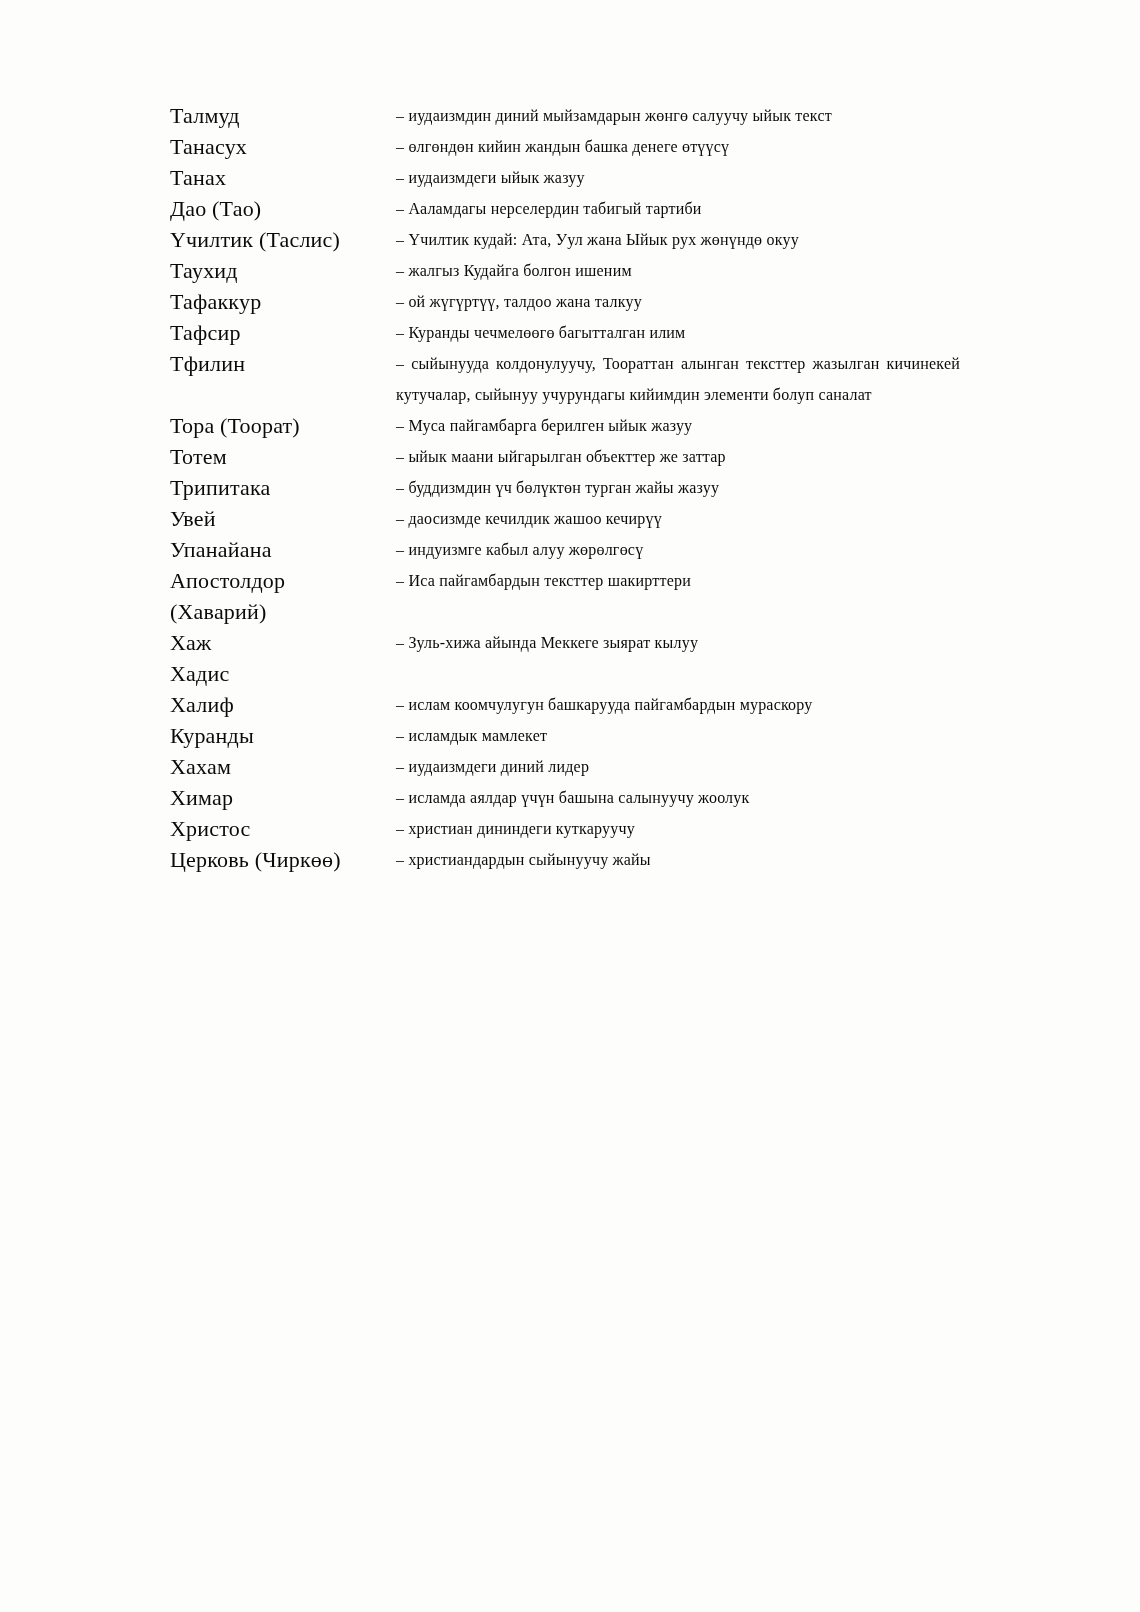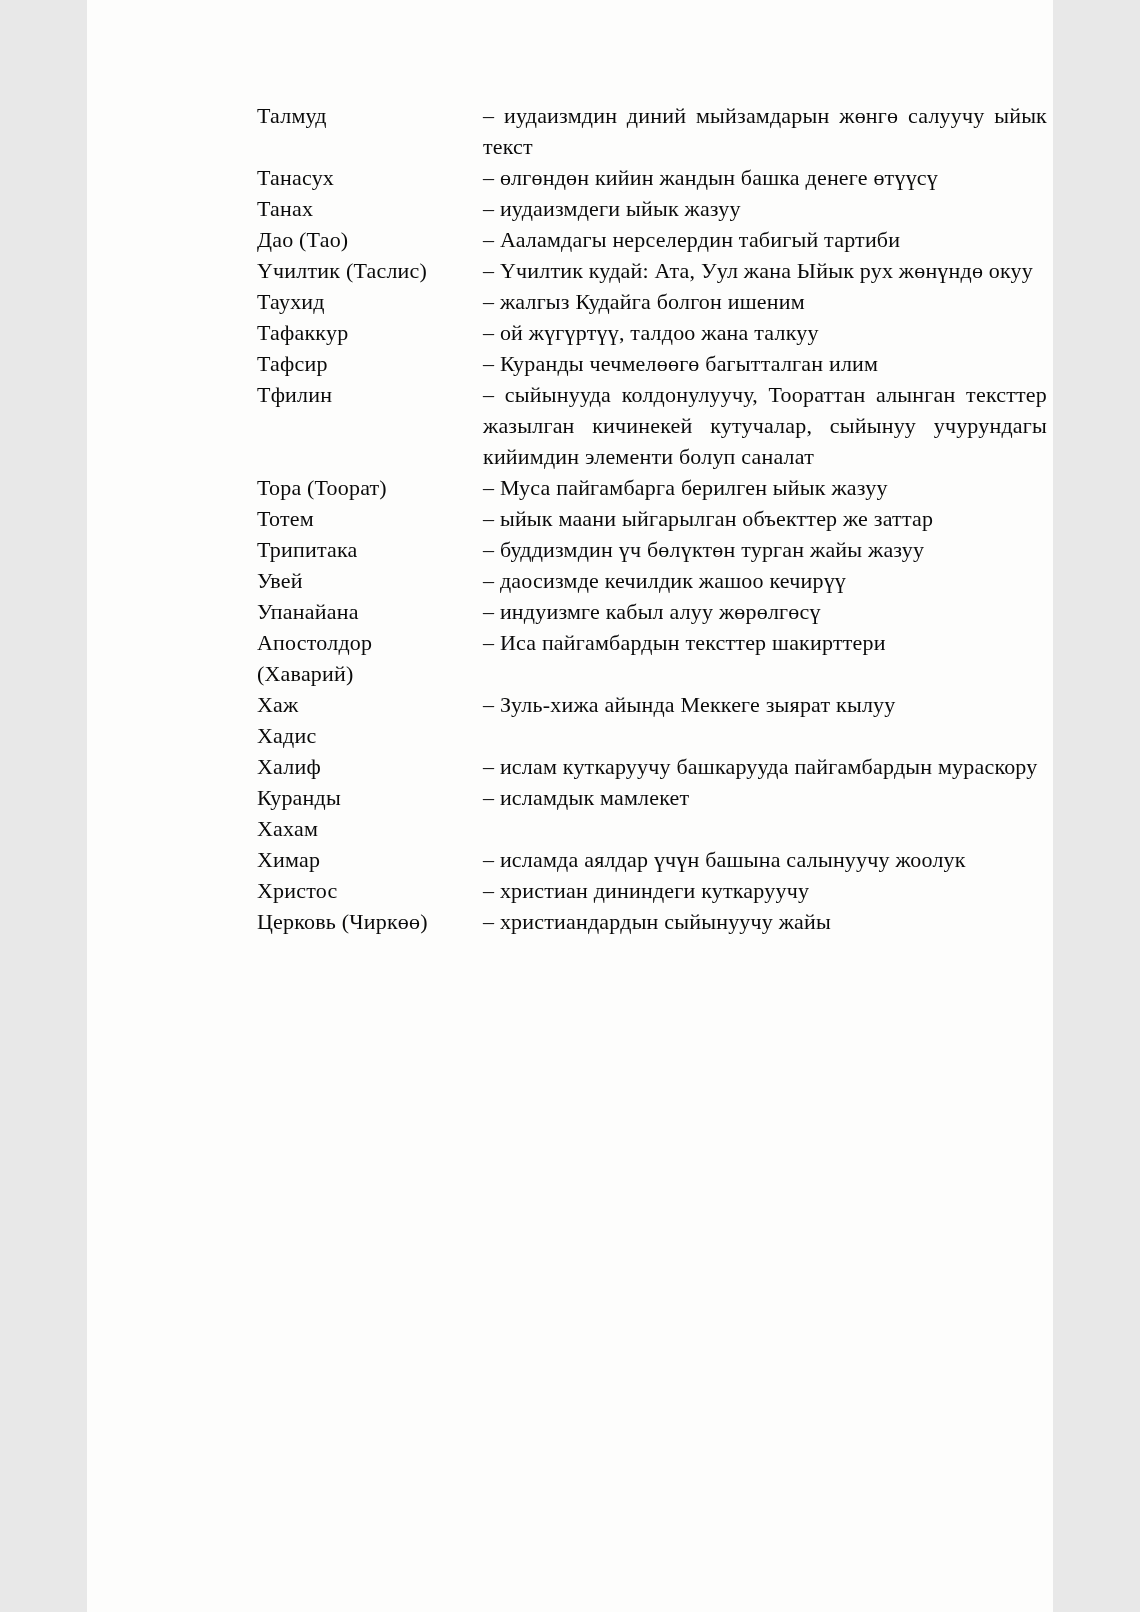--- a/index.html
+++ b/index.html
@@ -2,21 +2,21 @@
 <html><head>
 <meta charset="utf-8">
 <style>
   html, body {
     margin: 0;
     padding: 0;
     background: #e8e8e8;
   }
   .page {
     position: relative;
-    width: 966px;
+    width: 1140px;
     height: 1612px;
     margin: 0 auto;
     background: #fdfdfc;
     color: #0a0a0a;
     font-family: "Liberation Serif", "DejaVu Serif", serif;
     overflow: hidden;
   }
   .glossary {
     position: absolute;
     left: 170px;
@@ -28,21 +28,21 @@
     grid-template-columns: 226px 1fr;
     align-items: start;
   }
   .term {
     font-size: 22px;
     line-height: 31px;
     padding-right: 22px;
     letter-spacing: 0.2px;
   }
   .def {
-    font-size: 22px;
+    font-size: 16px;
     line-height: 31px;
     text-align: justify;
     letter-spacing: 0.2px;
   }
 </style>
 </head>
 <body>
 
 <div class="page">
   <div class="glossary" id="glossary">
@@ -108,28 +108,29 @@
       </div>
       <div class="row">
         <div class="term">Хаж</div>
         <div class="def">– Зуль-хижа айында Меккеге зыярат кылуу</div>
       </div>
       <div class="row">
         <div class="term">Хадис</div>
       </div>
       <div class="row">
         <div class="term">Халиф</div>
-        <div class="def">– ислам куткаруучу башкарууда пайгамбардын мураскору</div>
+        <div class="def">– ислам коомчулугун башкарууда пайгамбардын мураскору</div>
       </div>
       <div class="row">
         <div class="term">Куранды</div>
         <div class="def">– исламдык мамлекет</div>
       </div>
       <div class="row">
         <div class="term">Хахам</div>
+        <div class="def">– иудаизмдеги диний лидер</div>
       </div>
       <div class="row">
         <div class="term">Химар</div>
         <div class="def">– исламда аялдар үчүн башына салынуучу жоолук</div>
       </div>
       <div class="row">
         <div class="term">Христос</div>
         <div class="def">– христиан дининдеги куткаруучу</div>
       </div>
       <div class="row">

